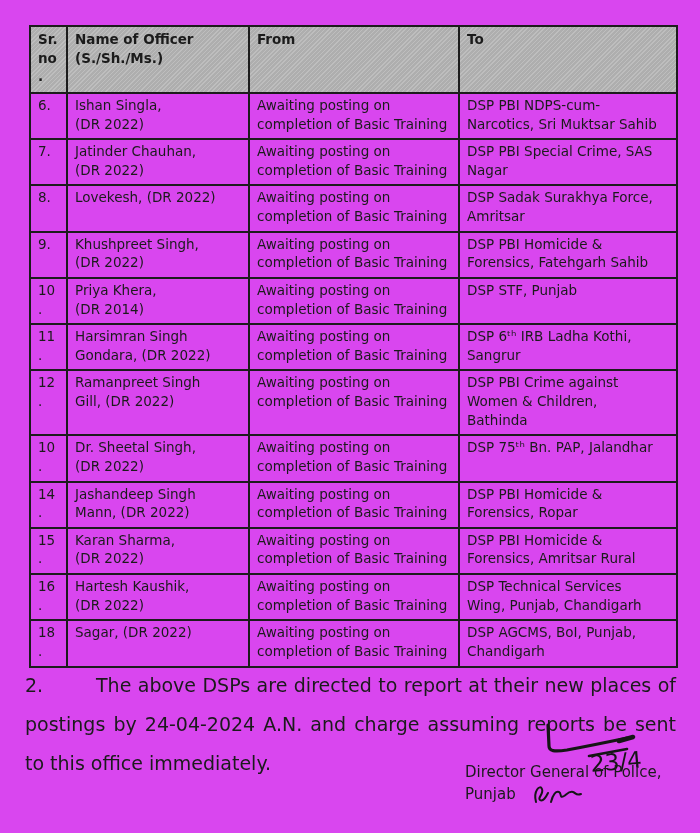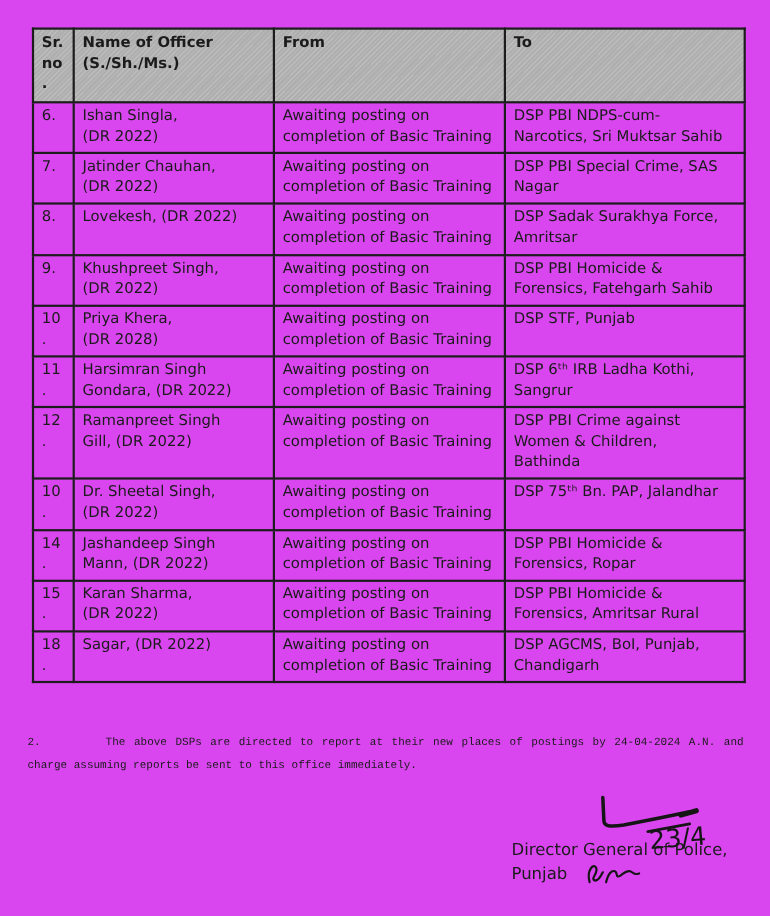--- a/index.html
+++ b/index.html
@@ -39,24 +39,23 @@
     background-color:#b7b7b7;
     background-image:
       repeating-linear-gradient(135deg, rgba(255,255,255,.10) 0 1px, rgba(0,0,0,.05) 1px 3px);
     padding-top:3px; padding-bottom:6px;
     height:40px;
   }
 
   
   .para {
     position:absolute; left:25px; right:24px; top:666px;
-    font-size:10px;
+    font-size:19px;
     line-height:2.05;
     text-align:justify;
-    font-family:Liberation Mono, monospace;
   }
   .para-num { display:inline-block; width:71px; }
 
   
   .sig-block {
     position:absolute; left:465px; top:763px;
     font-size:15px; line-height:1.32;
   }
   .sig-line { white-space:nowrap; }
   .punjab-row { display:flex; align-items:center; gap:15px; }
@@ -132,21 +131,21 @@
 (DR 2022)</td>
       <td>Awaiting posting on
 completion of Basic Training</td>
       <td>DSP PBI Homicide &amp;
 Forensics, Fatehgarh Sahib</td>
     </tr>
 
     <tr>
       <td>10.</td>
       <td>Priya Khera,
-(DR 2028)</td>
+(DR 2014)</td>
       <td>Awaiting posting on
 completion of Basic Training</td>
       <td>DSP STF, Punjab</td>
     </tr>
 
     <tr>
       <td>11.</td>
       <td>Harsimran Singh
 Gondara, (DR 2022)</td>
       <td>Awaiting posting on
@@ -188,20 +187,29 @@
     <tr>
       <td>15.</td>
       <td>Karan Sharma,
 (DR 2022)</td>
       <td>Awaiting posting on
 completion of Basic Training</td>
       <td>DSP PBI Homicide &amp;
 Forensics, Amritsar Rural</td>
     </tr>
 
+    <tr>
+      <td>16.</td>
+      <td>Hartesh Kaushik,
+(DR 2022)</td>
+      <td>Awaiting posting on
+completion of Basic Training</td>
+      <td>DSP Technical Services
+Wing, Punjab, Chandigarh</td>
+    </tr>
 
 
     <tr>
       <td>18.</td>
       <td>Sagar, (DR 2022)</td>
       <td>Awaiting posting on
 completion of Basic Training</td>
       <td>DSP AGCMS, BoI, Punjab,
 Chandigarh</td>
     </tr>

